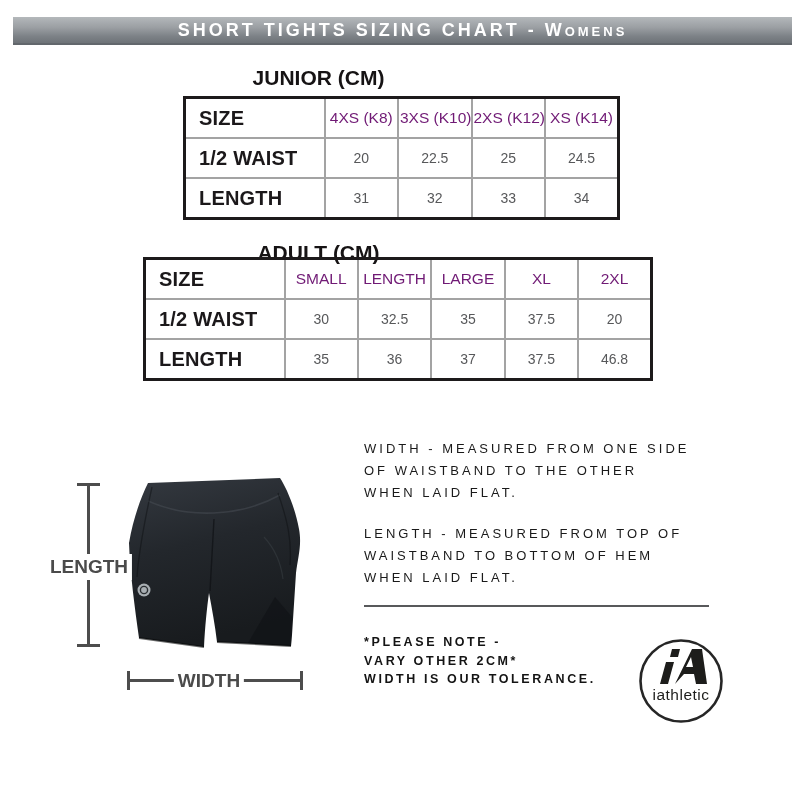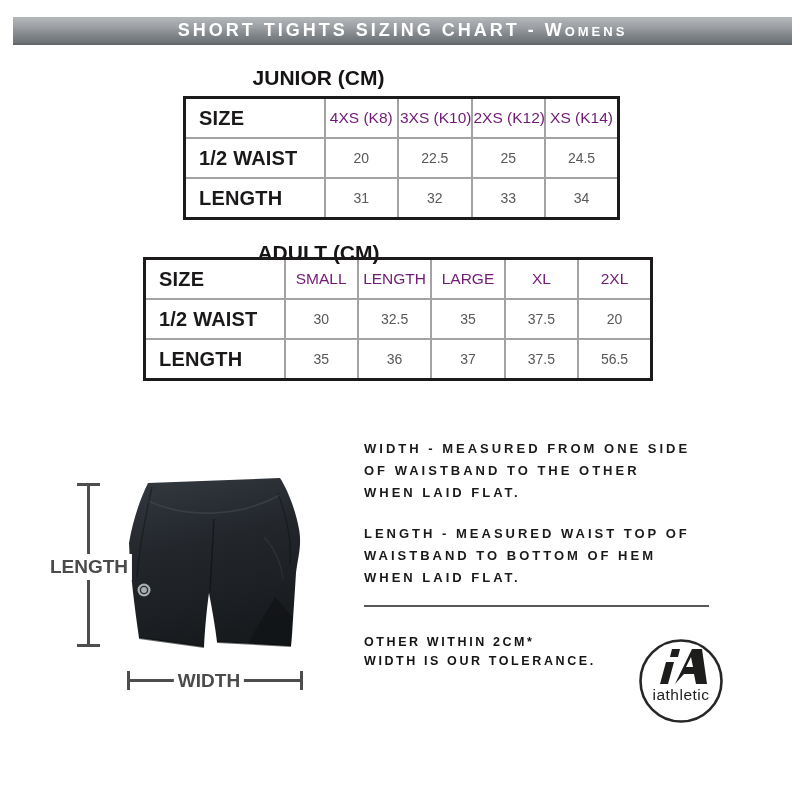--- a/index.html
+++ b/index.html
@@ -45,21 +45,21 @@
   .wid-cap-l{left:127px;top:671px;width:3px;height:19px;}
   .wid-cap-r{left:300px;top:671px;width:3px;height:19px;}
   .meas-label{position:absolute;background:#ffffff;color:#4b4b4b;font-weight:bold;
     font-size:19px;letter-spacing:0px;padding:2px 4px;white-space:nowrap;
     transform:translate(-50%,-50%);}
   .length-label{left:89px;top:567px;}
   .width-label{left:209px;top:681px;}
 
   
   .note-block{position:absolute;left:364px;color:#1a1a1a;}
-  .measure-note{font-size:13px;letter-spacing:3px;line-height:22px;font-weight:700;
+  .measure-note{font-size:13px;letter-spacing:3px;line-height:22px;font-weight:400;
     white-space:nowrap;}
   .width-note{top:438px;}
   .length-note{top:523px;}
   .divider{position:absolute;left:364px;top:605px;width:345px;height:2px;background:#58595b;}
   .tolerance-note{top:633px;font-size:12.5px;font-weight:bold;letter-spacing:2.6px;
     line-height:18.5px;white-space:nowrap;color:#141414;}
 
   
   .logo-svg{position:absolute;left:637px;top:637px;}
 </style>
@@ -132,21 +132,21 @@
       <td class="cell-val">35</td>
       <td class="cell-val">37.5</td>
       <td class="cell-val">20</td>
     </tr>
     <tr>
       <td class="cell-label">LENGTH</td>
       <td class="cell-val">35</td>
       <td class="cell-val">36</td>
       <td class="cell-val">37</td>
       <td class="cell-val">37.5</td>
-      <td class="cell-val">56.5</td>
+      <td class="cell-val">46.8</td>
     </tr>
   </tbody>
     </table>
 
   <svg class="shorts-svg" width="176" height="174" viewBox="0 0 176 174">
     <defs>
       <linearGradient id="shortsGrad" x1="0" y1="0" x2="0.25" y2="1">
         <stop offset="0" stop-color="#343940"></stop>
         <stop offset="0.45" stop-color="#23272c"></stop>
         <stop offset="1" stop-color="#181b1e"></stop>
@@ -175,29 +175,30 @@
   <div class="meas wid-cap-l"></div>
   <div class="meas wid-cap-r"></div>
   <span class="meas-label width-label">WIDTH</span>
 
   <div class="note-block measure-note width-note">
     <div>WIDTH - MEASURED FROM ONE SIDE</div>
     <div>OF WAISTBAND TO THE OTHER</div>
     <div>WHEN LAID FLAT.</div>
   </div>
   <div class="note-block measure-note length-note">
-    <div>LENGTH - MEASURED WAIST TOP OF</div>
+    <div>LENGTH - MEASURED FROM TOP OF</div>
     <div>WAISTBAND TO BOTTOM OF HEM</div>
     <div>WHEN LAID FLAT.</div>
   </div>
 
   <div class="divider"></div>
 
   <div class="note-block tolerance-note">
-    <div>OTHER WITHIN 2CM*</div>
+    <div>*PLEASE NOTE -</div>
+    <div>VARY OTHER 2CM*</div>
     <div>WIDTH IS OUR TOLERANCE.</div>
   </div>
 
   <svg class="logo-svg" width="88" height="88" viewBox="0 0 88 88">
     <circle cx="44" cy="44" r="40.5" fill="#ffffff" stroke="#262626" stroke-width="2.6"></circle>
     <g fill="#1d1d1b">
       <polygon points="23,47 31,47 37,25 29,25"></polygon>
       <polygon points="33,20 41,20 43,12 35,12"></polygon>
       <path d="M38,47 L55,12 L65,12 L70,47 L59,47 L57,37 L47,37 Z M49,30 L56,30 L54,20 Z"></path>
     </g>

